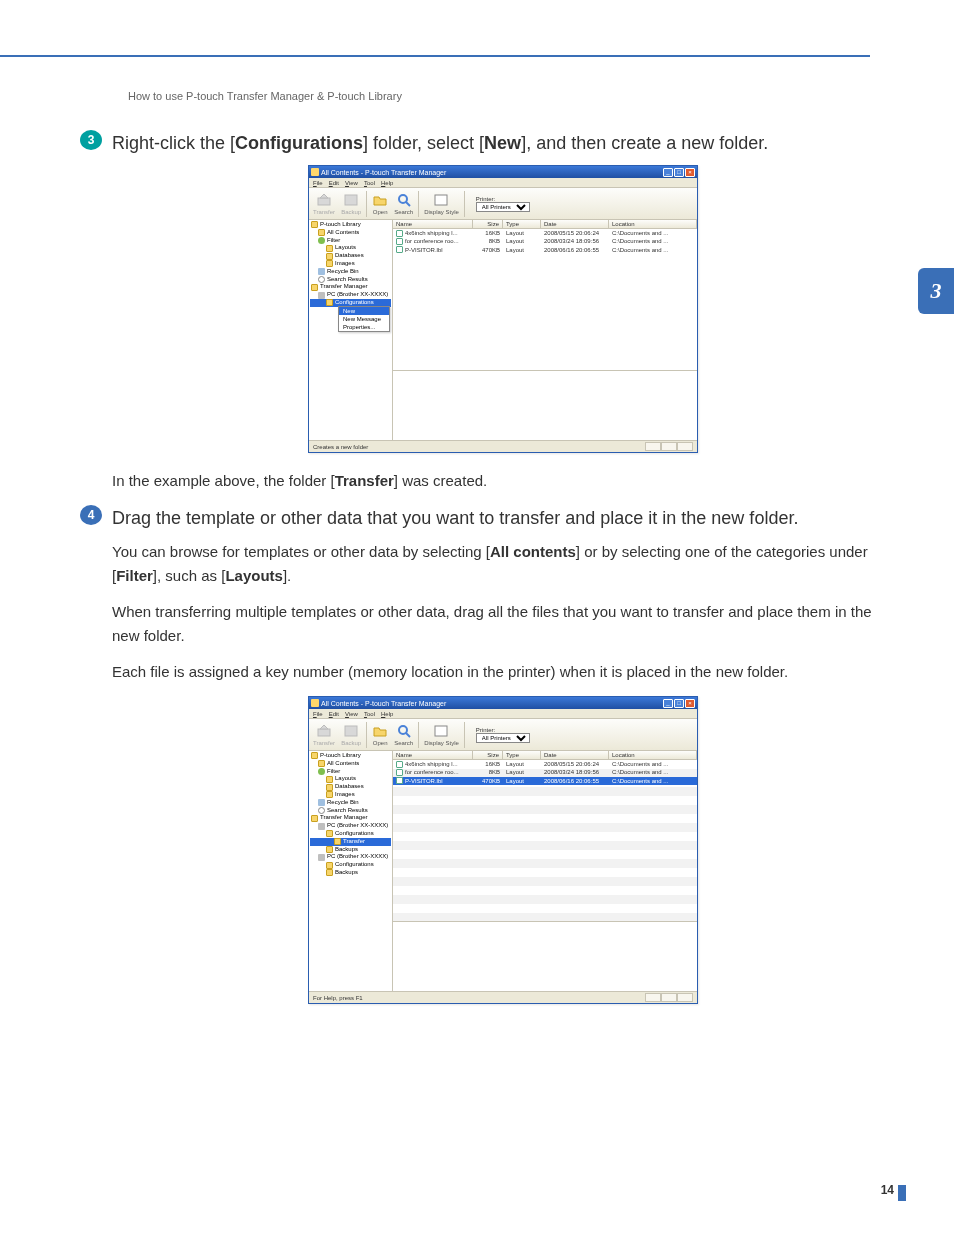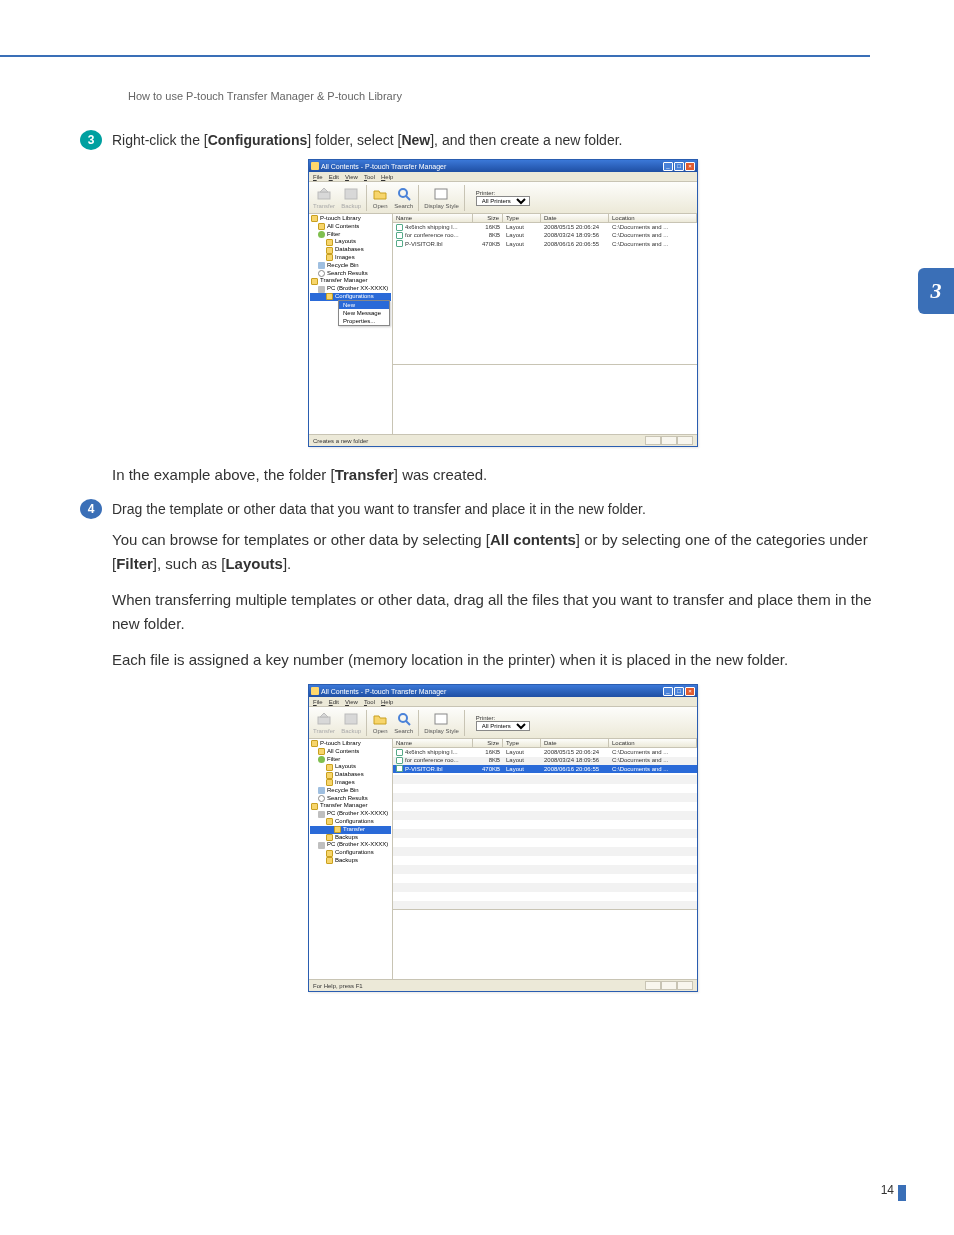--- a/index.html
+++ b/index.html
@@ -60,21 +60,21 @@
     display: flex;
     align-items: center;
     justify-content: center;
     color: #fff;
     font-size: 12px;
     font-weight: bold;
     margin-right: 10px;
   }
   .step3 { background: #00a0a0; }
   .step4 { background: #3a6fb7; }
-  .step-text { flex: 1; font-size: 14px; line-height: 1.5; color:#333; }
+  .step-text { flex: 1; font-size: 18px; line-height: 1.5; color:#333; }
   .step-text b { font-weight: bold; }
   .indent-block { margin-left: 32px; margin-bottom: 12px; }
   .para { font-size: 15px; line-height: 1.6; margin-bottom: 12px; color:#333; }
 
   
   .app-window {
     width: 390px;
     border: 1px solid #2a5db0;
     margin: 8px auto 16px auto;
     font-size: 7px;
@@ -165,21 +165,21 @@
   .preview-pane { height: 70px; border-top:1px solid #c8c4b4; background:#fff;}
   .statusbar { height:12px; background:#ece9d8; border-top:1px solid #c8c4b4; display:flex; align-items:center; justify-content:space-between; padding:0 4px; font-size:6px; color:#333;}
   .status-cells{ display:flex; gap:0;}
   .status-cells .sc{ width:16px; height:9px; border:1px solid #c8c4b4; background:#f8f6ee;}
 
   .page-num{
     position:absolute;
     bottom: 38px;
     right: 60px;
     font-size: 12px;
-    font-weight: normal;
+    font-weight: bold;
     color:#333;
   }
   .page-mark{
     position:absolute;
     bottom: 34px;
     right: 48px;
     width: 8px;
     height: 16px;
     background:#3a6fb7;
   }

